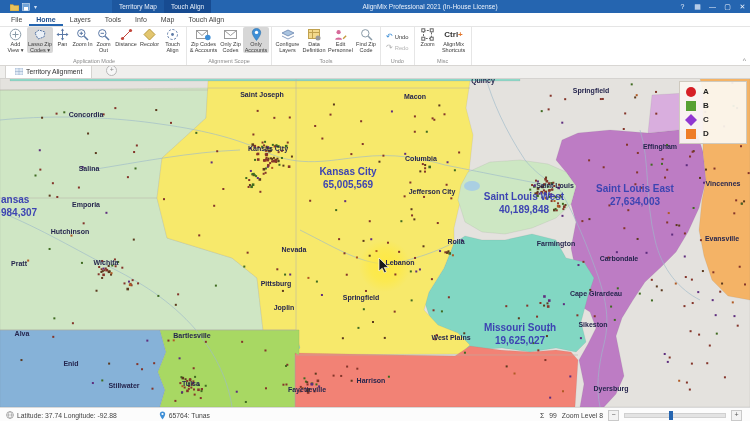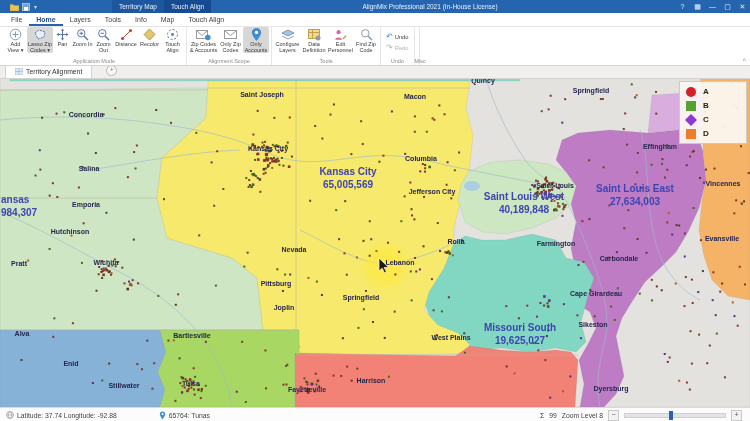--- a/index.html
+++ b/index.html
@@ -286,20 +286,40 @@
               <span class="lbl">Undo</span>
             </div>
             <div class="sbtn disabled">
               <span class="ic"><span style="color:#b4b4b4;">↷</span></span>
               <span class="lbl">Redo</span>
             </div>
           </div>
           <div class="rgroup-label">Undo</div>
         </div>
         <div class="rgroup">
+          <div class="rgroup-buttons">
+            <div class="rbtn" style="width: 22px;">
+              <span class="ic">
+                <svg width="13" height="13">
+                  <rect x="2.5" y="2.5" width="8" height="8" fill="none" stroke="#666" stroke-dasharray="2 1.3"></rect>
+                  <rect x="0.8" y="0.8" width="3" height="3" fill="#fff" stroke="#666"></rect>
+                  <rect x="9.2" y="0.8" width="3" height="3" fill="#fff" stroke="#666"></rect>
+                  <rect x="0.8" y="9.2" width="3" height="3" fill="#fff" stroke="#666"></rect>
+                  <rect x="9.2" y="9.2" width="3" height="3" fill="#fff" stroke="#666"></rect>
+                </svg>
+              </span>
+              <span class="lbl">Zoom</span>
+            </div>
+            <div class="rbtn" style="width: 30px;">
+              <span class="ic">
+                <span style="font-weight:bold;font-size:8px;color:#333;">Ctrl<span style="color:#e2762d;">+</span></span>
+              </span>
+              <span class="lbl">AlignMix Shortcuts</span>
+            </div>
+          </div>
           <div class="rgroup-label">Misc</div>
         </div>
       </div>
     <div class="ribbon-collapse">^</div>
   </div>
 
   <div class="view-tabs">
     <div class="vtab">
       <span class="vtab-ico">
         <svg width="8" height="7">

